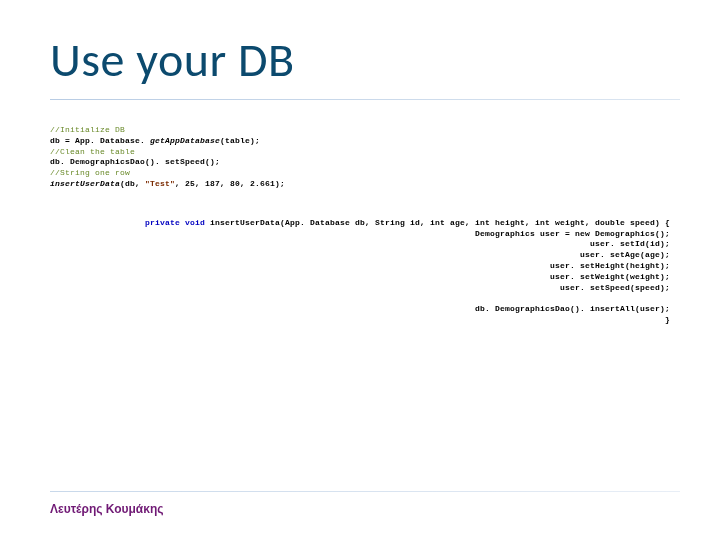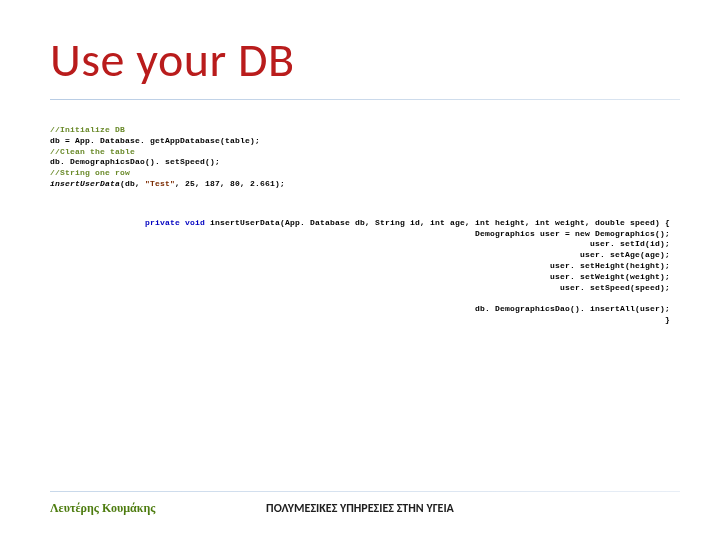--- a/index.html
+++ b/index.html
@@ -13,41 +13,41 @@
     width: 720px;
     height: 540px;
     position: relative;
     background: #ffffff;
     padding: 30px 50px 0 50px;
   }
   .title {
     font-family: "Calibri Light", Calibri, sans-serif;
     font-size: 48px;
     font-weight: 400;
-    color: #b91c1c;
+    color: #0c4a6e;
     margin-bottom: 10px;
     letter-spacing: 0.5px;
   }
   .underline {
     height: 1px;
     background: linear-gradient(to right, #b8cce4 0%, #dce6f1 100%);
     margin-bottom: 25px;
     width: calc(100% + 10px);
   }
   .code-block {
     font-family: Consolas, "Courier New", monospace;
     font-size: 8px;
     line-height: 1.35;
     color: #000000;
     white-space: pre;
     margin-bottom: 28px;
     font-weight: bold;
     letter-spacing: 0.2px;
   }
-  .comment { color: #6a8a2a; font-weight: bold; }
+  .comment { color: #6a8a2a; font-weight: normal; }
   .kw { color: #0000c0; font-weight: bold; }
   .str { color: #7a2a00; font-weight: bold; }
   .code-block2 {
     font-family: Consolas, "Courier New", monospace;
     font-size: 8px;
     line-height: 1.35;
     color: #000000;
     white-space: pre;
     font-weight: bold;
     letter-spacing: 0.2px;
@@ -56,24 +56,24 @@
   .footer {
     position: absolute;
     left: 50px;
     right: 50px;
     bottom: 24px;
     display: flex;
     justify-content: space-between;
     align-items: baseline;
   }
   .footer-left {
-    font-family: Liberation Serif, serif;
+    font-family: Liberation Sans, sans-serif;
     font-size: 12px;
     font-weight: bold;
-    color: #4d7c0f;
+    color: #701a75;
   }
   .footer-center {
     font-family: Calibri, sans-serif;
     font-size: 12px;
     font-weight: bold;
     color: #1f1f1f;
     position: absolute;
     left: 50%;
     transform: translateX(-50%);
   }
@@ -88,36 +88,35 @@
 </style>
 </head>
 <body>
 
 <div class="slide">
 
   <div class="title">Use your DB</div>
   <div class="underline"></div>
 
   <div class="code-block"><span class="comment">//Initialize DB</span>
-<span>db = App. Database. </span><span style="">getAppDatabase</span><span>(table);</span>
+<span>db = App. Database. </span><span style="font-style:italic">getAppDatabase</span><span>(table);</span>
 <span class="comment">//Clean the table</span>
 <span>db. DemographicsDao(). setSpeed();</span>
 <span class="comment">//String one row</span>
 <span style="font-style:italic">insertUserData</span><span>(db, </span><span class="str">"Test"</span><span>, 25, 187, 80, 2.661);</span></div>
 
   <div class="code-block2"><span class="kw">private void </span><span>insertUserData</span><span>(App. Database db, String id, int age, int height, int weight, double speed) {</span>
 <span>        Demographics user = new Demographics();</span>
 <span>        user. setId(id);</span>
 <span>        user. setAge(age);</span>
 <span>        user. setHeight(height);</span>
 <span>        user. setWeight(weight);</span>
 <span>        user. setSpeed(speed);</span>
 <span></span>
 <span>        db. DemographicsDao(). insertAll(user);</span>
 <span>}</span></div>
 
   <div class="footer-line"></div>
   <div class="footer">
     <div class="footer-left">Λευτέρης Κουμάκης</div>
-    <div class="footer-center">ΠΟΛΥΜΕΣΙΚΕΣ ΥΠΗΡΕΣΙΕΣ ΣΤΗΝ ΥΓΕΙΑ</div>
   </div>
 
 </div>
 
 </body></html>

